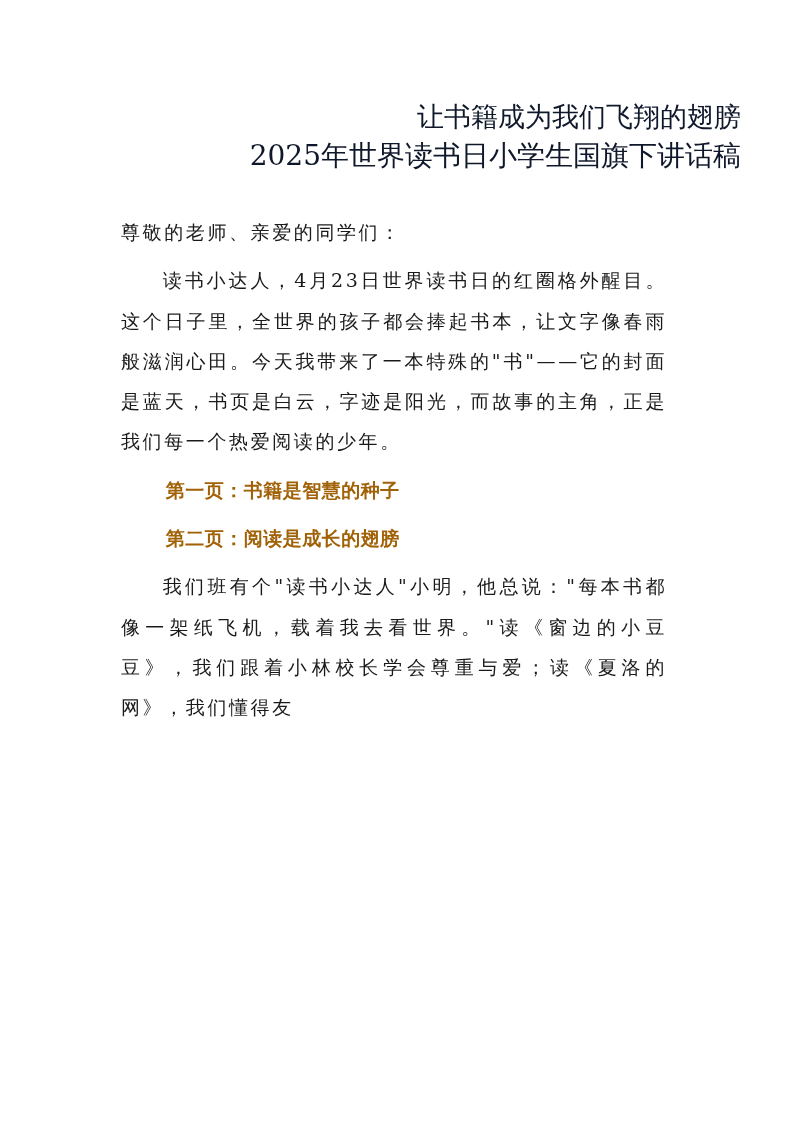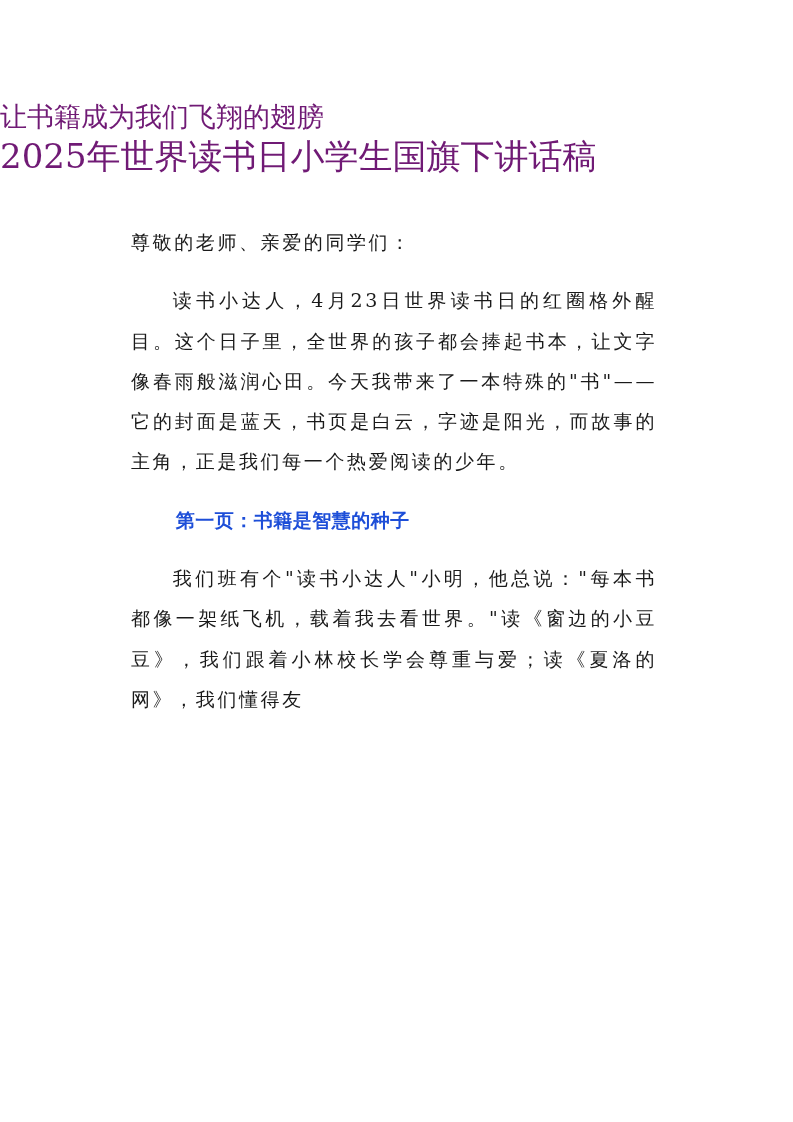--- a/index.html
+++ b/index.html
@@ -19,72 +19,73 @@
       left: 0; top: 0;
       width: 793px;
       height: 1122px;
       background: #ffffff;
     }
     .title-block {
       position: absolute;
       left: 0;
       top: 98px;
       width: 741px;
-      text-align: left;
+      text-align: right;
       font-family: "DejaVu Serif", "Liberation Serif", serif;
-      color: #701a75;
+      color: #0f172a;
     }
     .title-line {
       display: block;
       font-size: 27px;
       line-height: 38px;
       letter-spacing: 0px;
     }
     .title-line.second {
-      font-size: 34px;
+      font-size: 28px;
       line-height: 40px;
     }
     .body-text {
       position: absolute;
       left: 113px;
       top: 204px;
       width: 562px;
       font-family: "DejaVu Serif", "Liberation Serif", serif;
       font-size: 19px;
       line-height: 40.3px;
       letter-spacing: 2.6px;
       text-align: justify;
       color: #1a1a1a;
     }
     .body-text p {
-      margin: 18px;
+      margin: 8px;
       padding: 0;
     }
     .indent {
       text-indent: 2.2em;
     }
     .section-heading {
       font-weight: bold;
       letter-spacing: 0.5px;
       text-indent: 2.35em;
-      color: #1d4ed8;
+      color: #a16207;
     }
   </style>
 </head>
 <body>
 
 <div class="page">
 
   <div class="title-block">
     <span class="title-line">让书籍成为我们飞翔的翅膀</span>
     <span class="title-line second">2025年世界读书日小学生国旗下讲话稿</span>
   </div>
 
   <div class="body-text">
     <p>尊敬的老师、亲爱的同学们：</p>
     <p class="indent">读书小达人，4月23日世界读书日的红圈格外醒目。这个日子里，全世界的孩子都会捧起书本，让文字像春雨般滋润心田。今天我带来了一本特殊的"书"——它的封面是蓝天，书页是白云，字迹是阳光，而故事的主角，正是我们每一个热爱阅读的少年。</p>
 
     <p class="section-heading">第一页：书籍是智慧的种子</p>
 
+    <p class="section-heading">第二页：阅读是成长的翅膀</p>
     <p class="indent">我们班有个"读书小达人"小明，他总说："每本书都像一架纸飞机，载着我去看世界。"读《窗边的小豆豆》，我们跟着小林校长学会尊重与爱；读《夏洛的网》，我们懂得友</p>
   </div>
 
 </div>
 
 </body></html>

